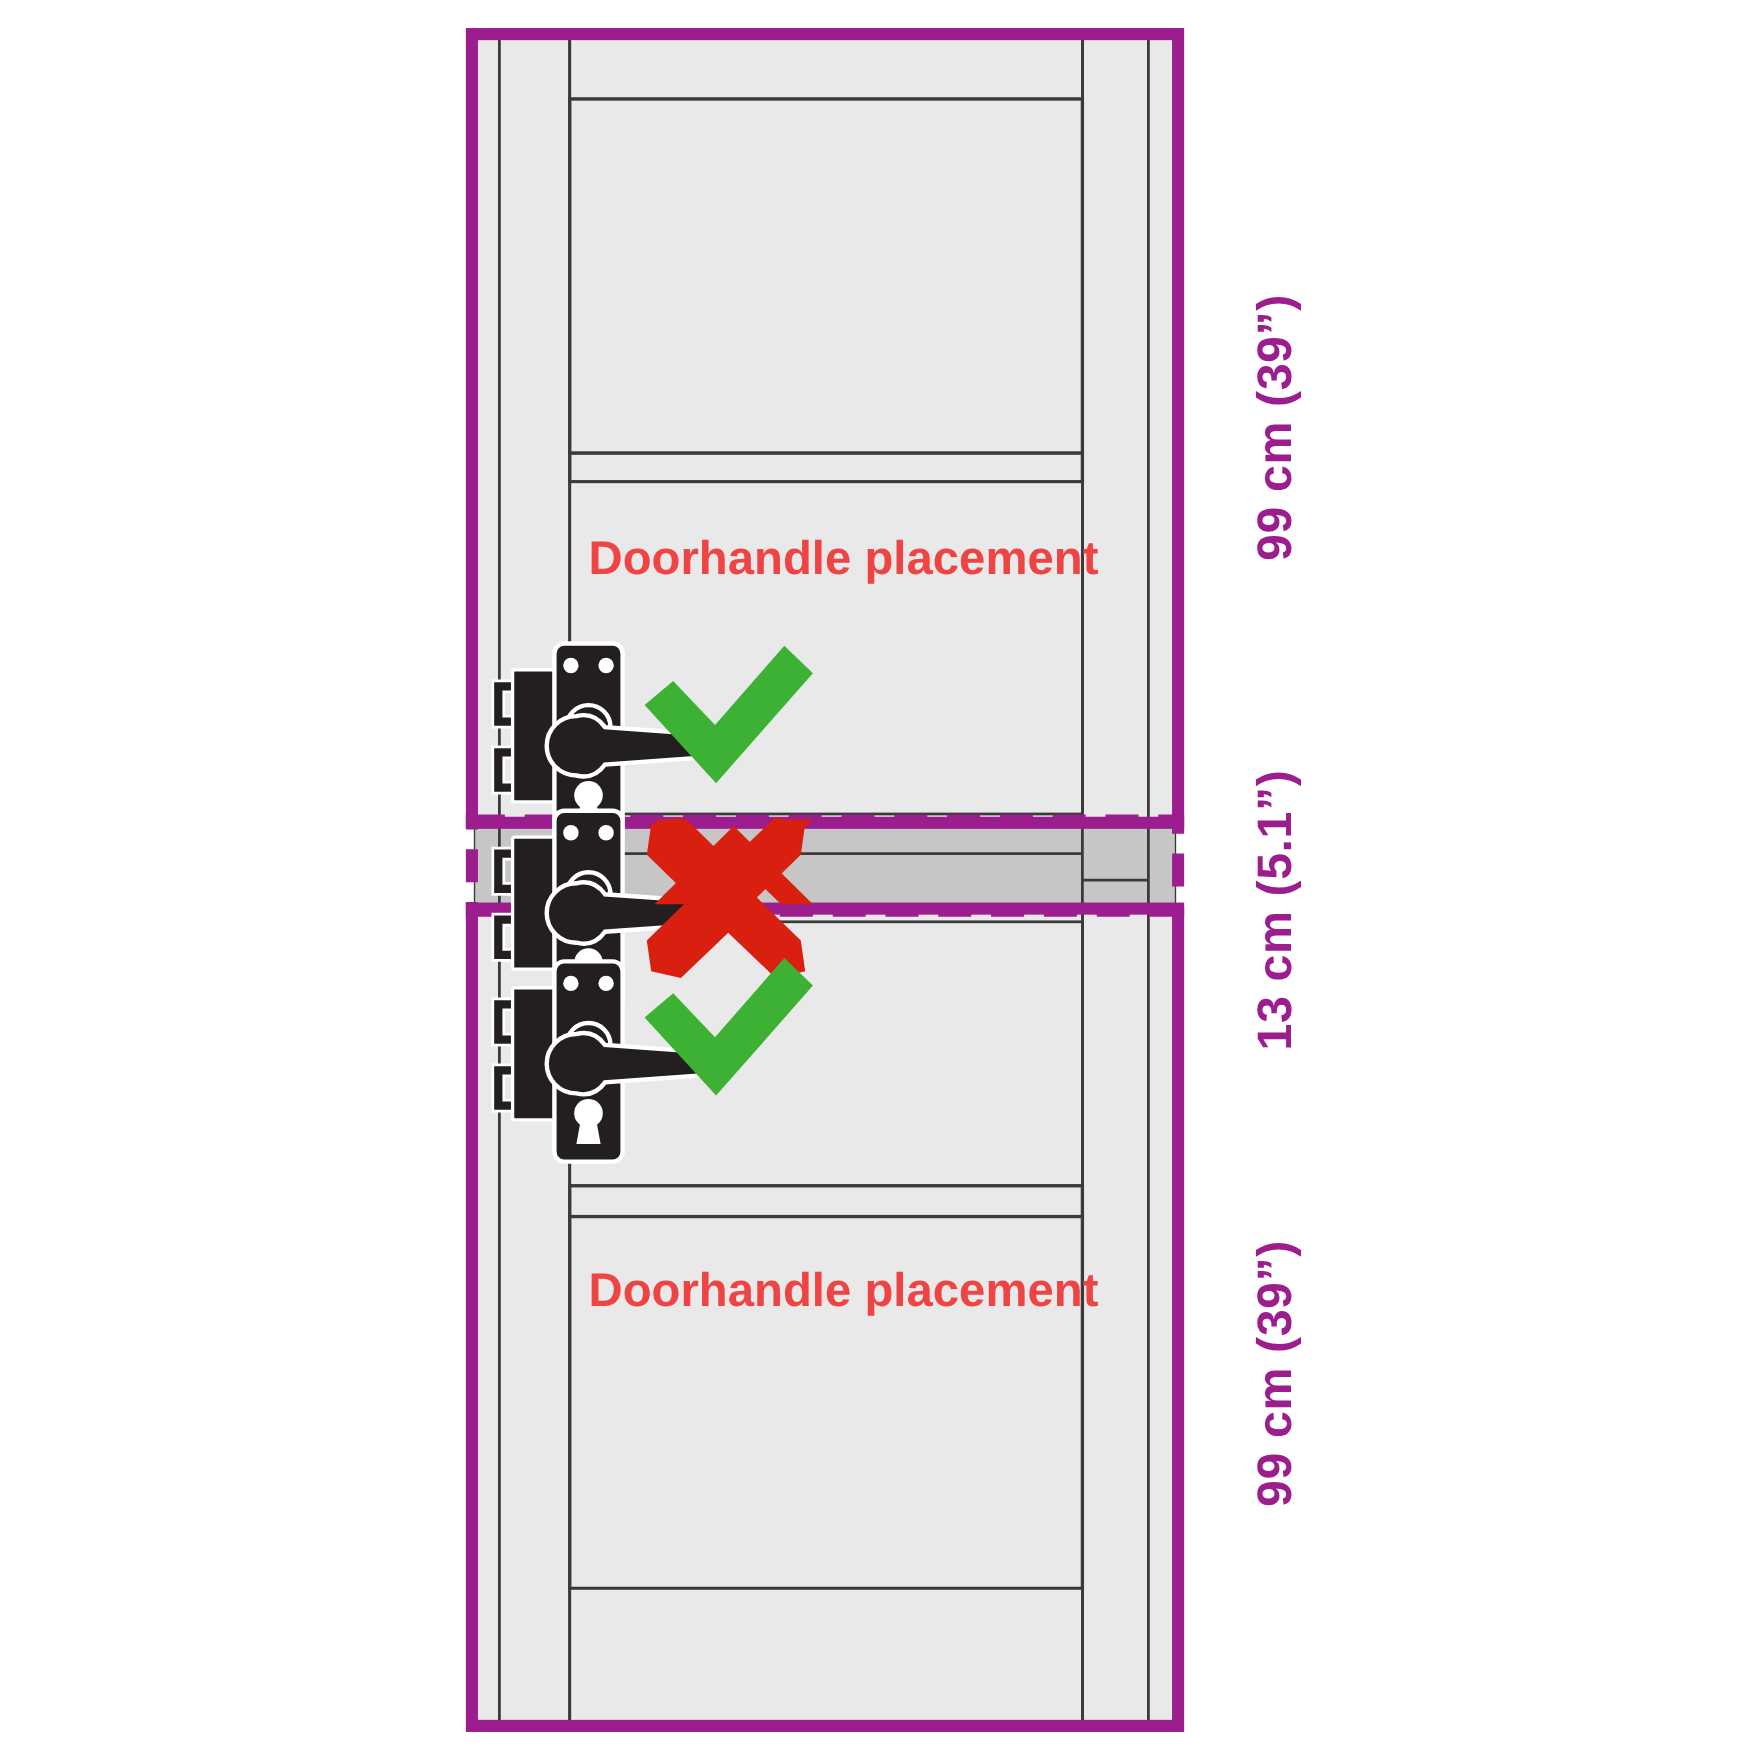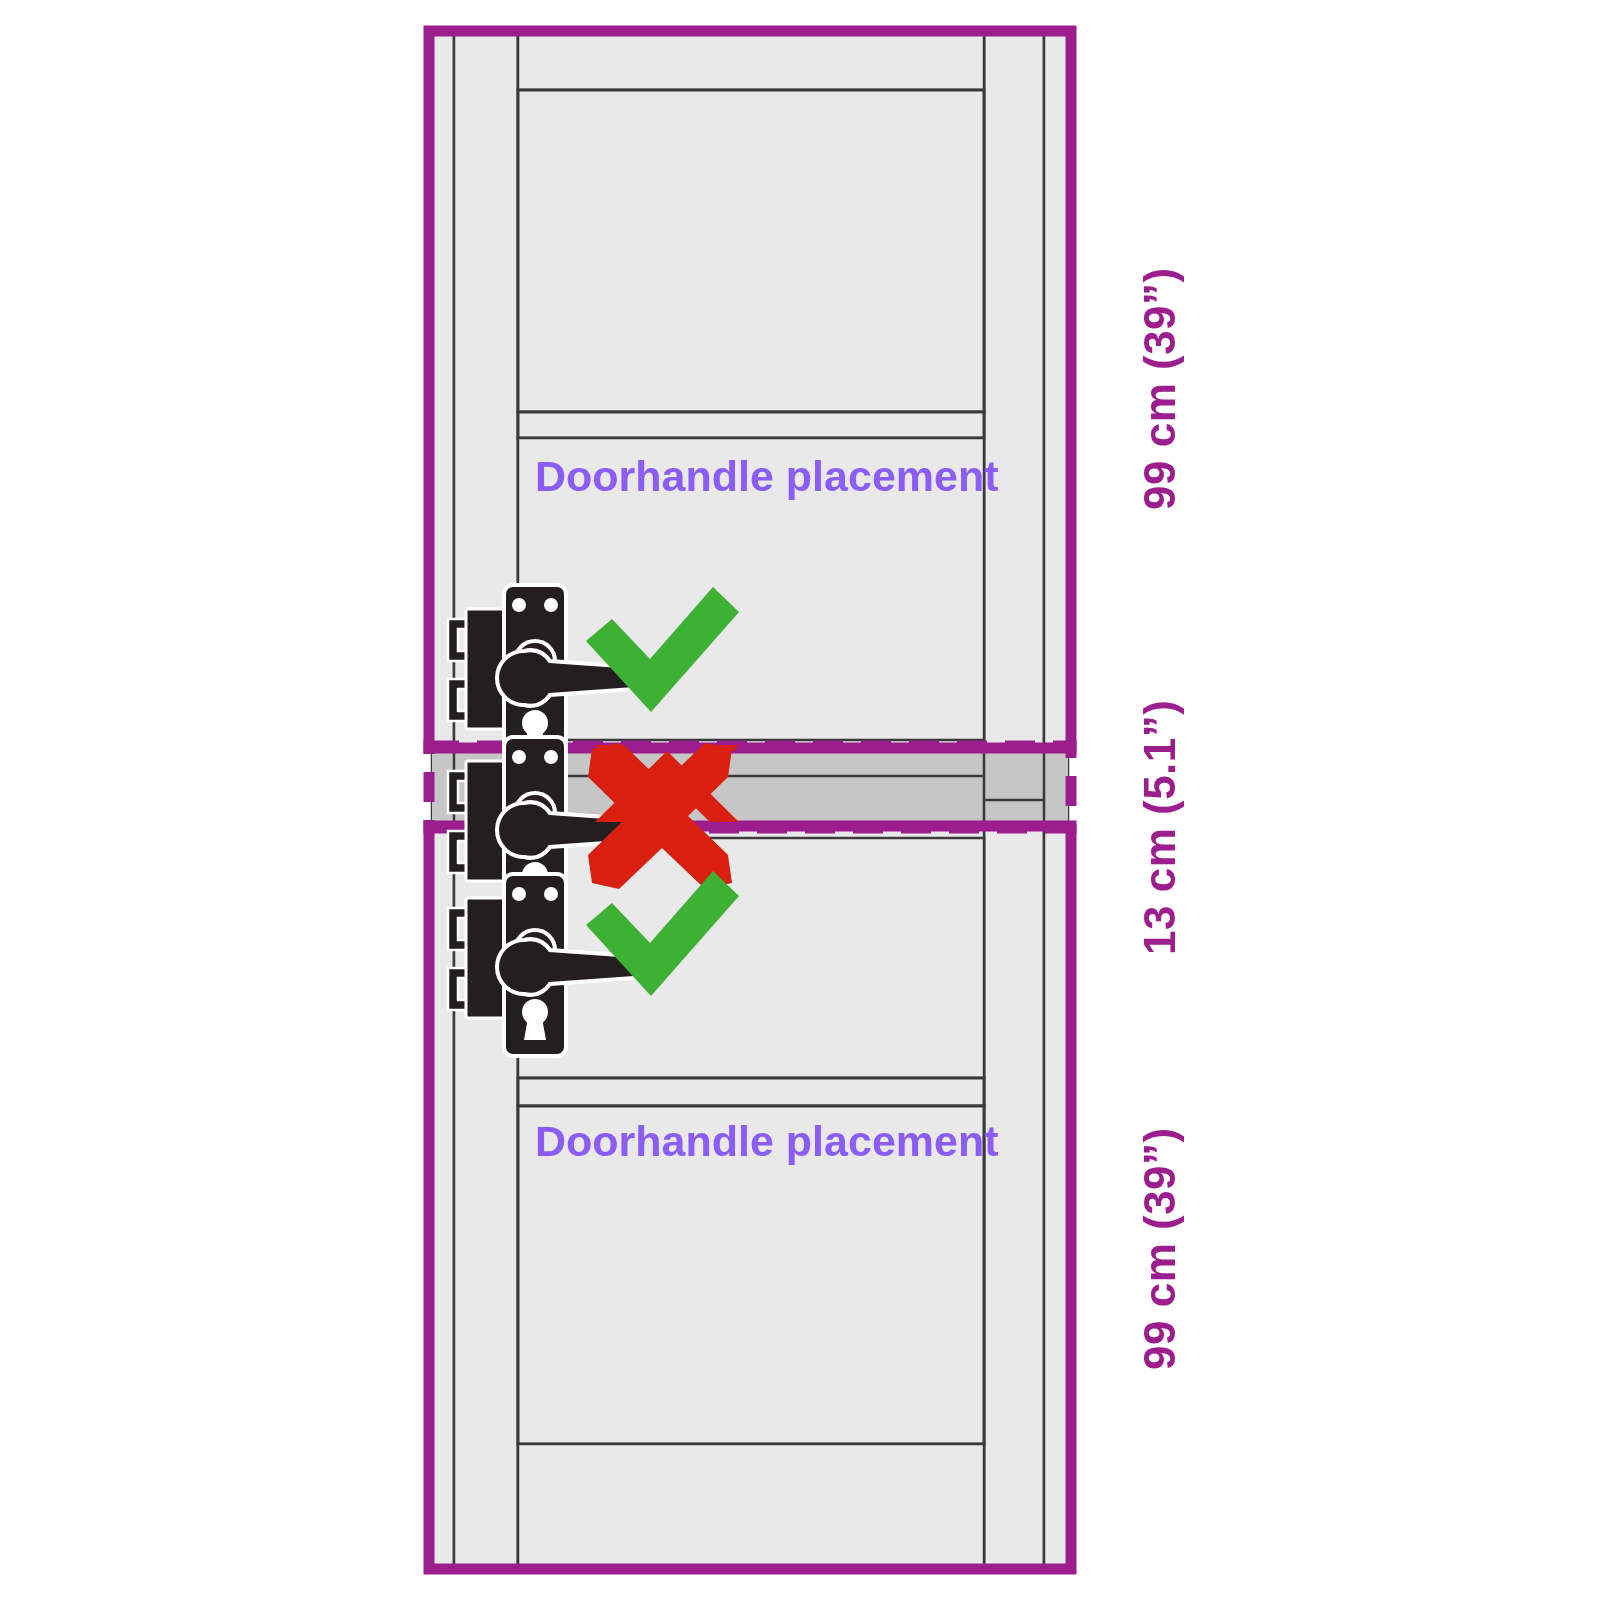--- a/index.html
+++ b/index.html
@@ -38,23 +38,24 @@
     transform-origin: 0 0;
     transform: rotate(-90deg);
     line-height: 1;
   }
   .panel-label {
     position: absolute;
     font-family: "Liberation Sans", sans-serif;
     font-weight: bold;
     font-size: 43px;
     letter-spacing: 0px;
-    color: #8b5cf6;
+    color: #ef4444;
     white-space: nowrap;
     line-height: 1;
+    margin-top: 32px;
   }
 </style>
 </head>
 <body>
 
 <div id="stage">
 
   <svg id="diagram-svg" viewBox="0 0 1600 1600">
 
     <defs>

